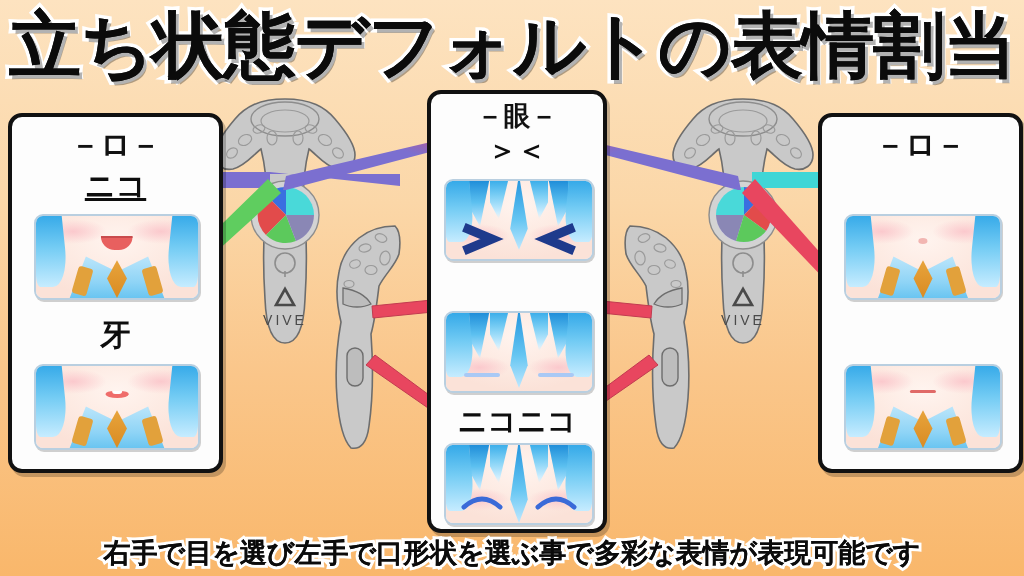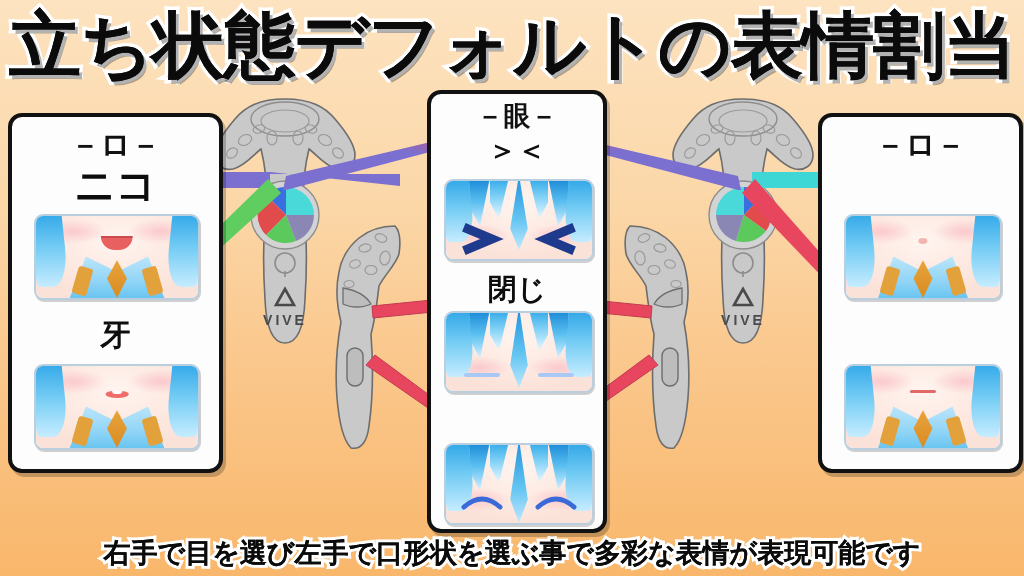--- a/index.html
+++ b/index.html
@@ -75,21 +75,21 @@
   .mouth-fang{position:absolute;left:50%;transform:translateX(-50%);top:30%;width:14%;height:9%;
           background:#ef6d6b;border-radius:40% 40% 55% 55%;}
   .fangtooth{position:absolute;left:50%;transform:translateX(-50%);top:30%;width:6%;height:4%;
           background:#fff;border-radius:0 0 3px 3px;}
   .mouth-kiss{position:absolute;left:50%;transform:translateX(-50%);top:27%;width:6%;height:7%;
           background:#f2b6b2;border-radius:50%;}
   .mouth-haw{position:absolute;left:50%;transform:translateX(-50%);top:29%;width:17%;height:4%;
           background:#e06a68;border-radius:3px;}
 
   
-  .ctrl{position:absolute;font-weight:bold;}
+  .ctrl{position:absolute;}
 
   
   #arrows{position:absolute;left:0;top:0;width:1024px;height:576px;pointer-events:none;}
 
   
   .caption{
     position:absolute;left:0;bottom:6px;width:1024px;text-align:center;
     font-size:27px;font-weight:bold;color:#0b0b0b;white-space:nowrap;line-height:34px;margin-top:30px;
   }
   .caption .cap-stroke{-webkit-text-stroke:6px #ffffff;paint-order:stroke fill;position:absolute;left:0;width:100%;}
@@ -289,21 +289,21 @@
 
     <g>
       <path d="M658 365 L649 355 L572 412 L566 404 L562 434 L590 424 L583 417 Z" fill="#e8465f" stroke="#c23b50" stroke-width="1"></path>
     </g>
   </svg>
 
   <div class="panel" style="left:8px;top:113px;width:207px;height:352px;">
 
     <div class="panel-head" style="position:absolute;left:0;top:8px;width:100%;font-size:30px;">－ロ－</div>
 
-    <div class="opt-label" style="top:41px;font-size:40px;">ニコ</div>
+    <div class="opt-label" style="top:49px;font-size:30px;text-decoration:underline;">ニコ</div>
 
     <div class="thumb" style="left:22px;top:97px;width:162px;height:82px;">
       <div class="face">
         <div class="skin"></div>
         <div class="blush l"></div>
           <div class="blush r"></div>
         <div class="sidehair l" style="top:-10%;height:96%;"></div>
         <div class="sidehair r" style="top:-10%;height:96%;"></div>
         <div class="mouth-smile"></div>
         <div class="collar"></div>
@@ -354,21 +354,20 @@
         <div class="cowlick" style="height:96%;"></div>
         <div class="sidehair l" style="top:-8%;height:86%;"></div>
         <div class="sidehair r" style="top:-8%;height:86%;"></div>
         <svg style="position:absolute;left:0;top:0;width:100%;height:100%;" viewBox="0 0 146 78">
           <path d="M22 48 L46 58 L22 68" fill="none" stroke="#1e3a8c" stroke-width="9" stroke-linecap="square" stroke-linejoin="miter"></path>
           <path d="M124 48 L100 58 L124 68" fill="none" stroke="#1e3a8c" stroke-width="9" stroke-linecap="square" stroke-linejoin="miter"></path>
         </svg>
       </div>
     </div>
 
-    <div class="opt-label" style="top:176px;font-size:29px;">閉じ</div>
 
     <div class="thumb" style="left:13px;top:217px;width:146px;height:78px;">
       <div class="face">
         <div class="skin"></div>
         <div class="blush l" style="top:55%;"></div>
           <div class="blush r" style="top:55%;"></div>
         <div class="hairwrap">
           <div class="strand" style="left:4%;width:13%;height:72%;clip-path:polygon(0 0,100% 0,58% 100%,0 66%);"></div>
           <div class="strand dk" style="left:16%;width:14%;height:80%;clip-path:polygon(0 0,100% 0,52% 100%,0 60%);"></div>
           <div class="strand" style="left:30%;width:13%;height:68%;clip-path:polygon(0 0,100% 0,48% 100%,0 58%);"></div>
@@ -379,20 +378,21 @@
         <div class="cowlick" style="height:104%;"></div>
         <div class="sidehair l" style="top:-8%;height:90%;"></div>
         <div class="sidehair r" style="top:-8%;height:90%;"></div>
         <svg style="position:absolute;left:0;top:0;width:100%;height:100%;" viewBox="0 0 146 78">
           <path d="M20 62 L52 62" stroke="#a9c9f5" stroke-width="4" stroke-linecap="round"></path>
           <path d="M94 62 L126 62" stroke="#a9c9f5" stroke-width="4" stroke-linecap="round"></path>
         </svg>
       </div>
     </div>
 
+    <div class="opt-label" style="top:308px;font-size:29px;">ニコニコ</div>
 
     <div class="thumb" style="left:13px;top:349px;width:146px;height:78px;">
       <div class="face">
         <div class="skin"></div>
         <div class="blush l" style="top:55%;"></div>
           <div class="blush r" style="top:55%;"></div>
         <div class="hairwrap">
           <div class="strand" style="left:4%;width:13%;height:72%;clip-path:polygon(0 0,100% 0,58% 100%,0 66%);"></div>
           <div class="strand dk" style="left:16%;width:14%;height:80%;clip-path:polygon(0 0,100% 0,52% 100%,0 60%);"></div>
           <div class="strand" style="left:30%;width:13%;height:68%;clip-path:polygon(0 0,100% 0,48% 100%,0 58%);"></div>

